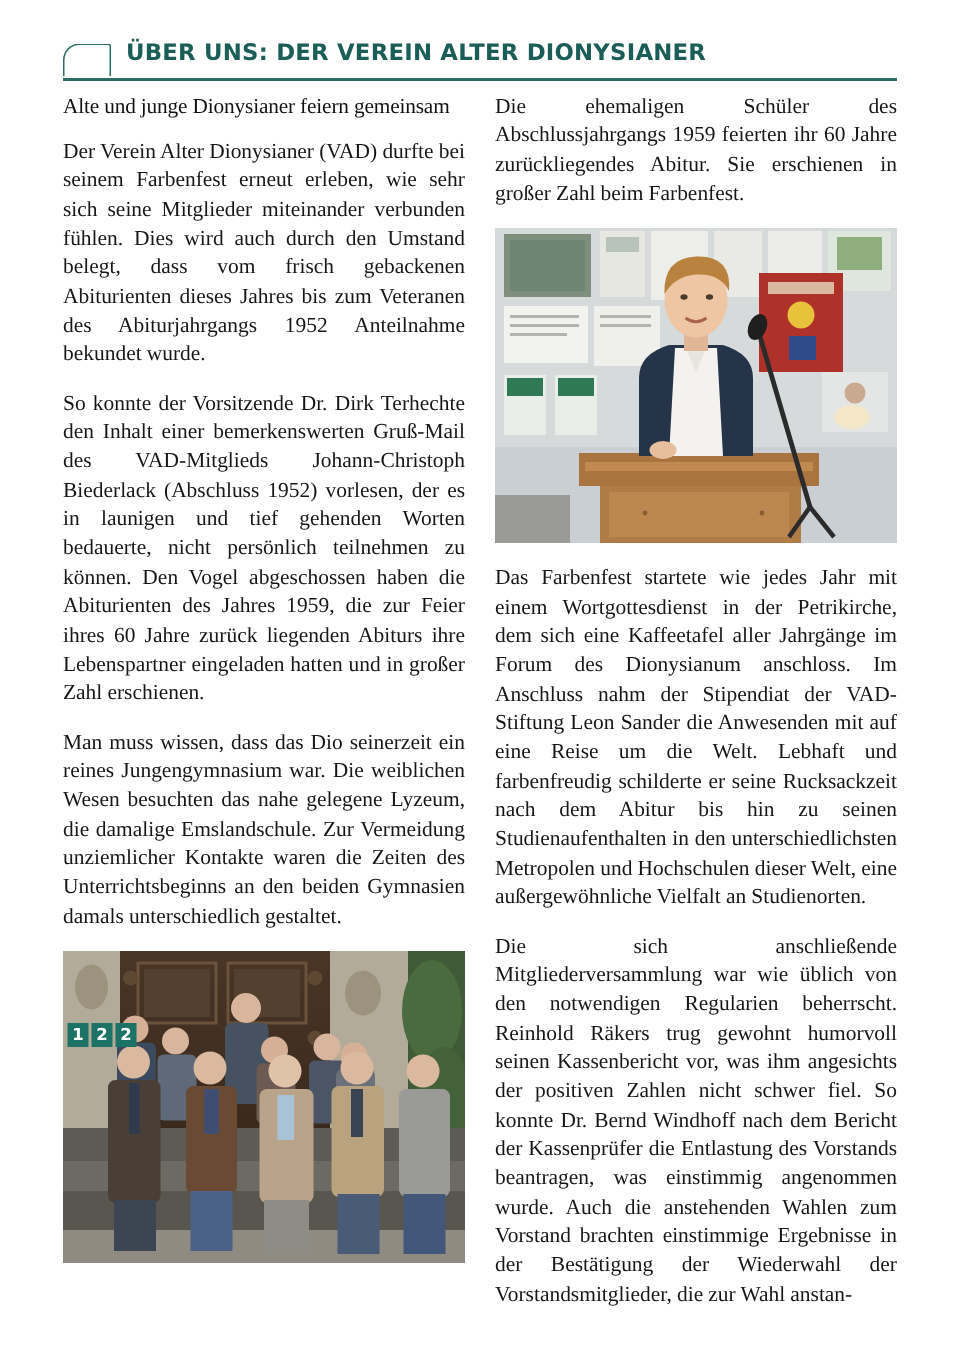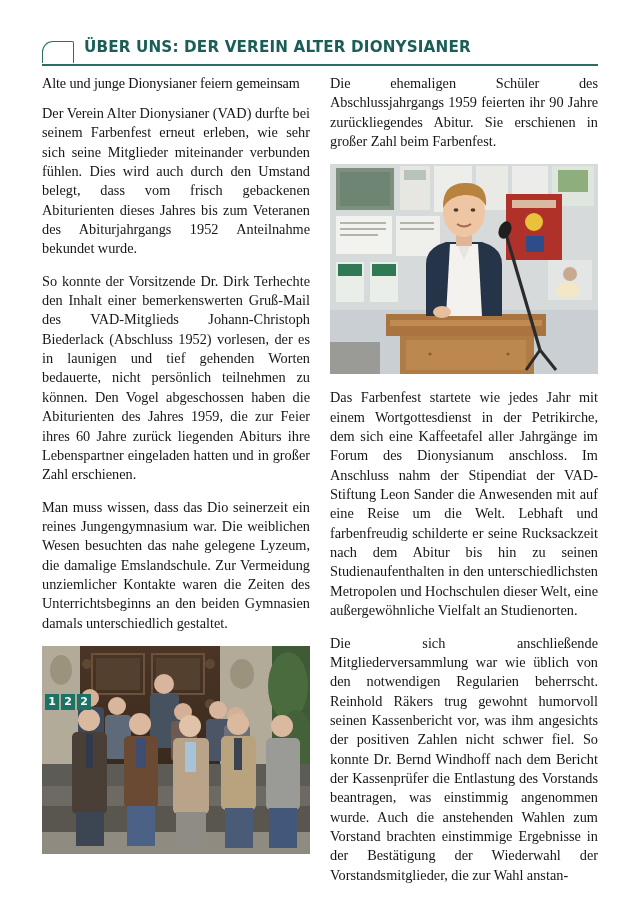--- a/index.html
+++ b/index.html
@@ -11,21 +11,21 @@
     height: 906px;
     background: #ffffff;
     font-family: "Liberation Serif", serif;
     color: #1a1a1a;
     overflow: hidden;
     position: relative;
   }
 
   .page {
     position: absolute;
-    left: 0; top: 12px;
+    left: 0; top: 0;
     width: 639px;
     height: 716px;
     box-sizing: border-box;
     padding: 0;
   }
 
   
   .header {
     position: absolute;
     left: 42px;
@@ -232,21 +232,21 @@
           <circle cx="240" cy="80" r="11" fill="#dbb99f"></circle>
           <rect x="224" y="92" width="34" height="72" rx="5" fill="#9a9a96"></rect>
           <rect x="227" y="162" width="28" height="40" fill="#43577a"></rect>
         </g>
       </svg>
     </div>
   </div>
 
   <div class="col col-right">
 
-    <p class="body">Die ehemaligen Schüler des Abschlussjahrgangs 1959 feierten ihr 90 Jahre zurückliegendes Abitur. Sie erschienen in großer Zahl beim Farbenfest.</p>
+    <p class="body">Die ehemaligen Schüler des Abschlussjahrgangs 1959 feierten ihr 60 Jahre zurückliegendes Abitur. Sie erschienen in großer Zahl beim Farbenfest.</p>
 
     <div class="photo photo-lectern">
       <svg viewBox="0 0 268 210" preserveAspectRatio="none">
 
         <rect x="0" y="0" width="268" height="210" fill="#c9cfd2"></rect>
         <rect x="0" y="0" width="268" height="146" fill="#d6dadb"></rect>
 
         <rect x="6" y="4" width="58" height="42" fill="#7f8f7e"></rect>
         <rect x="10" y="8" width="50" height="34" fill="#6e8573"></rect>
         <rect x="70" y="2" width="30" height="44" fill="#e7e7e2"></rect>

